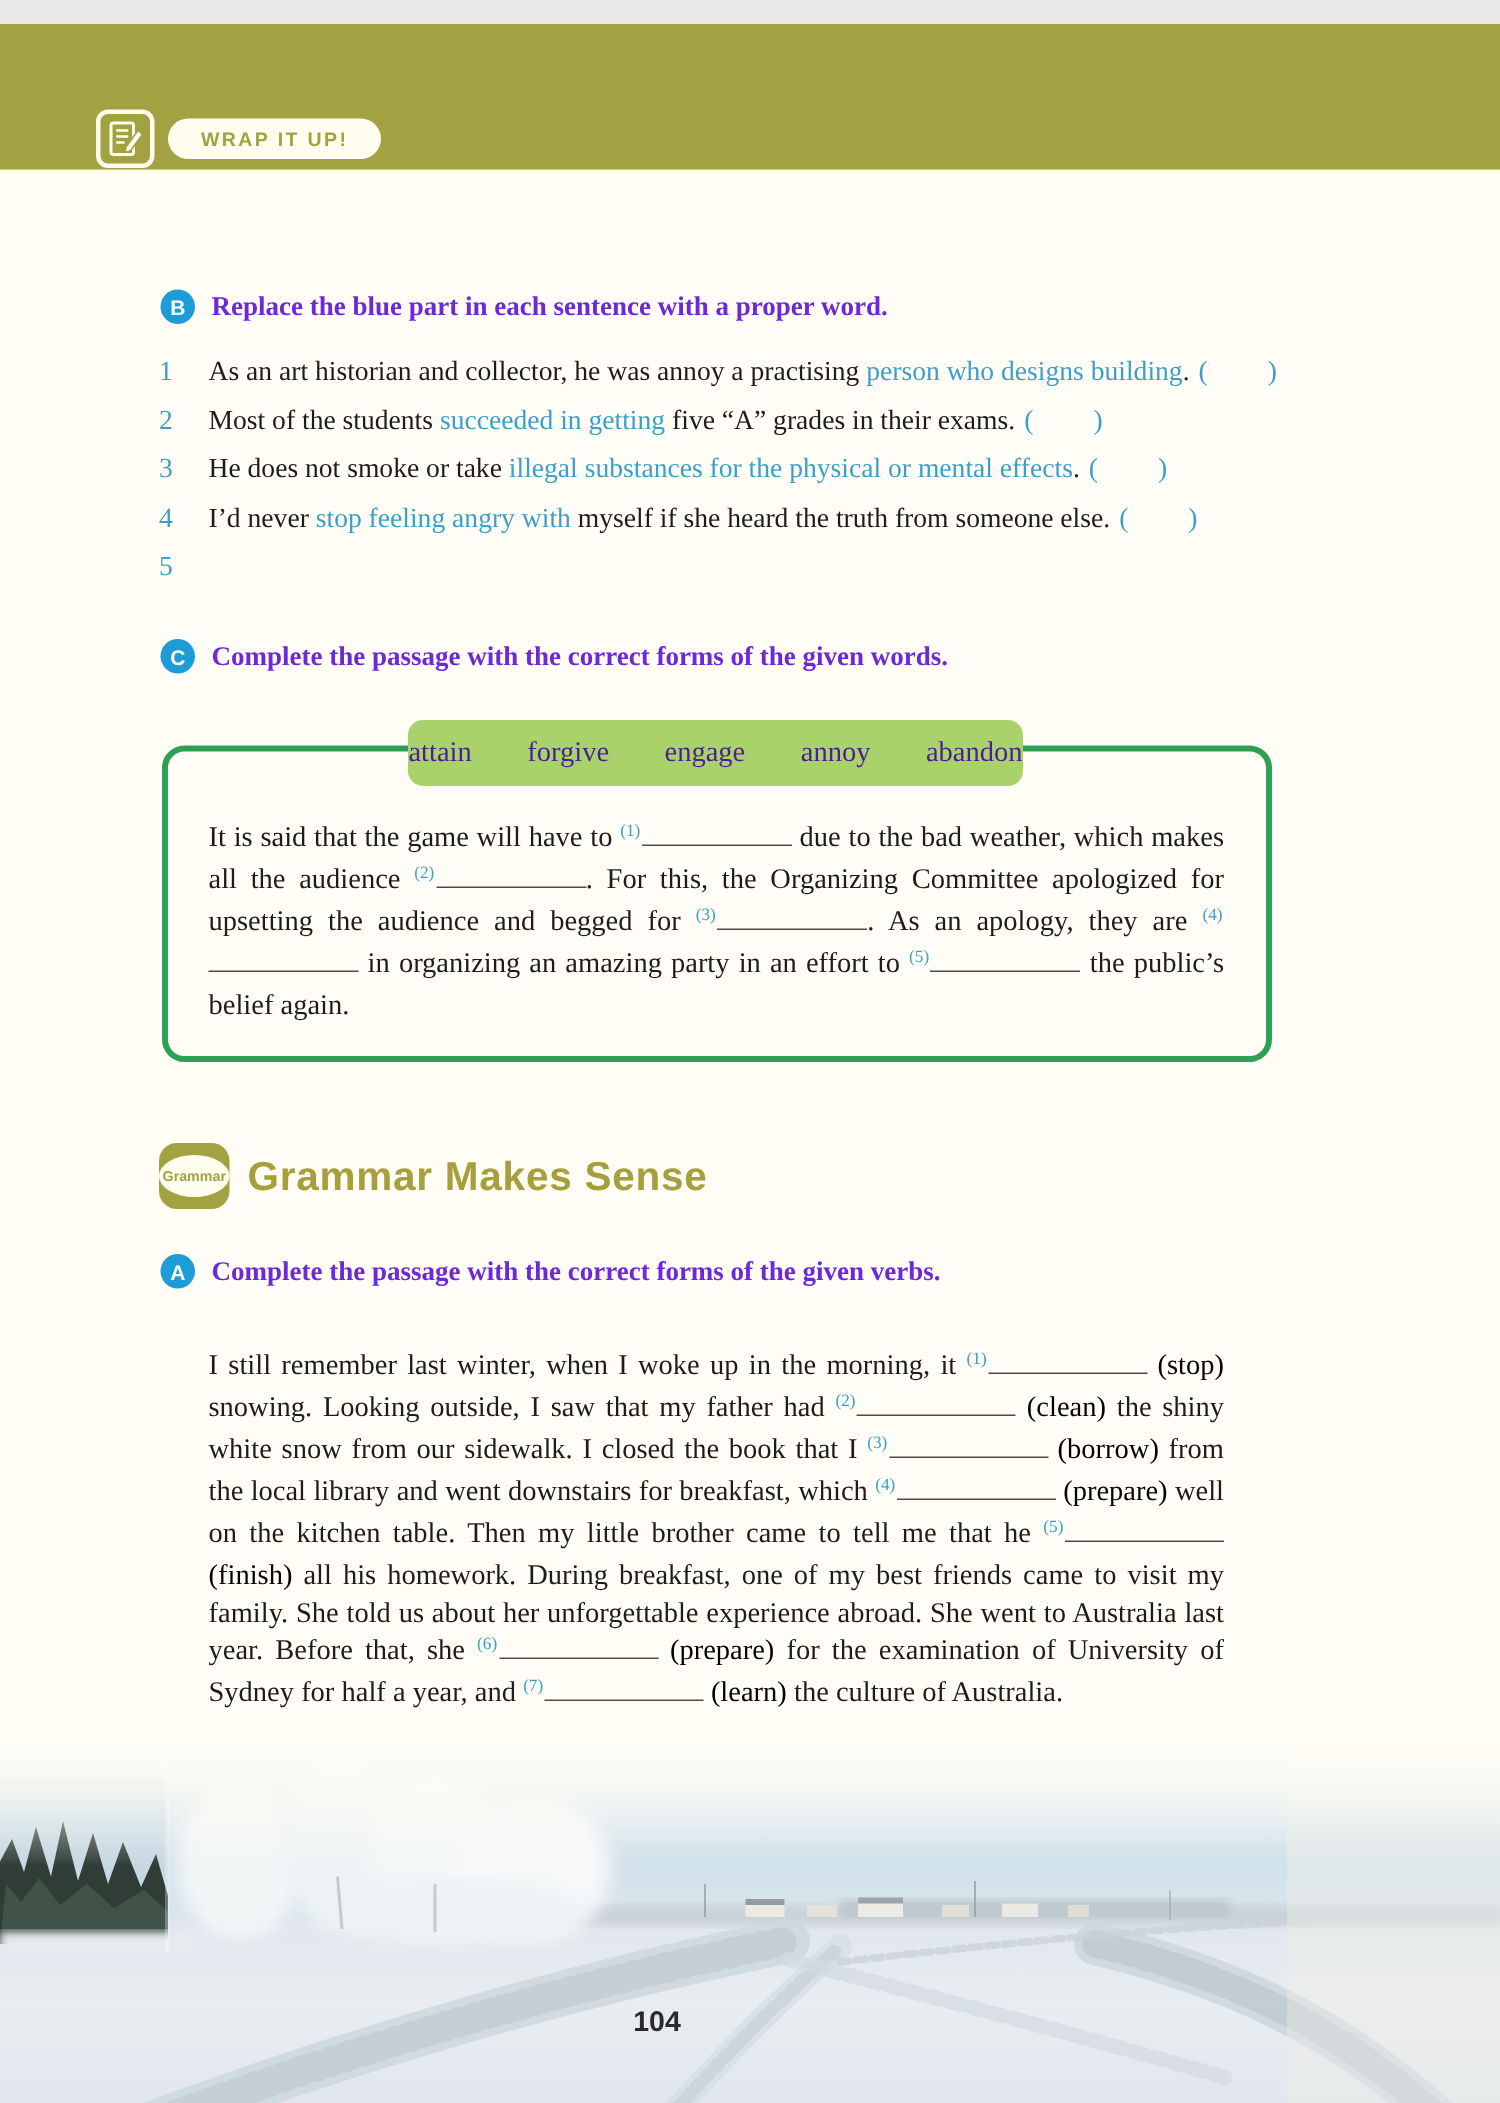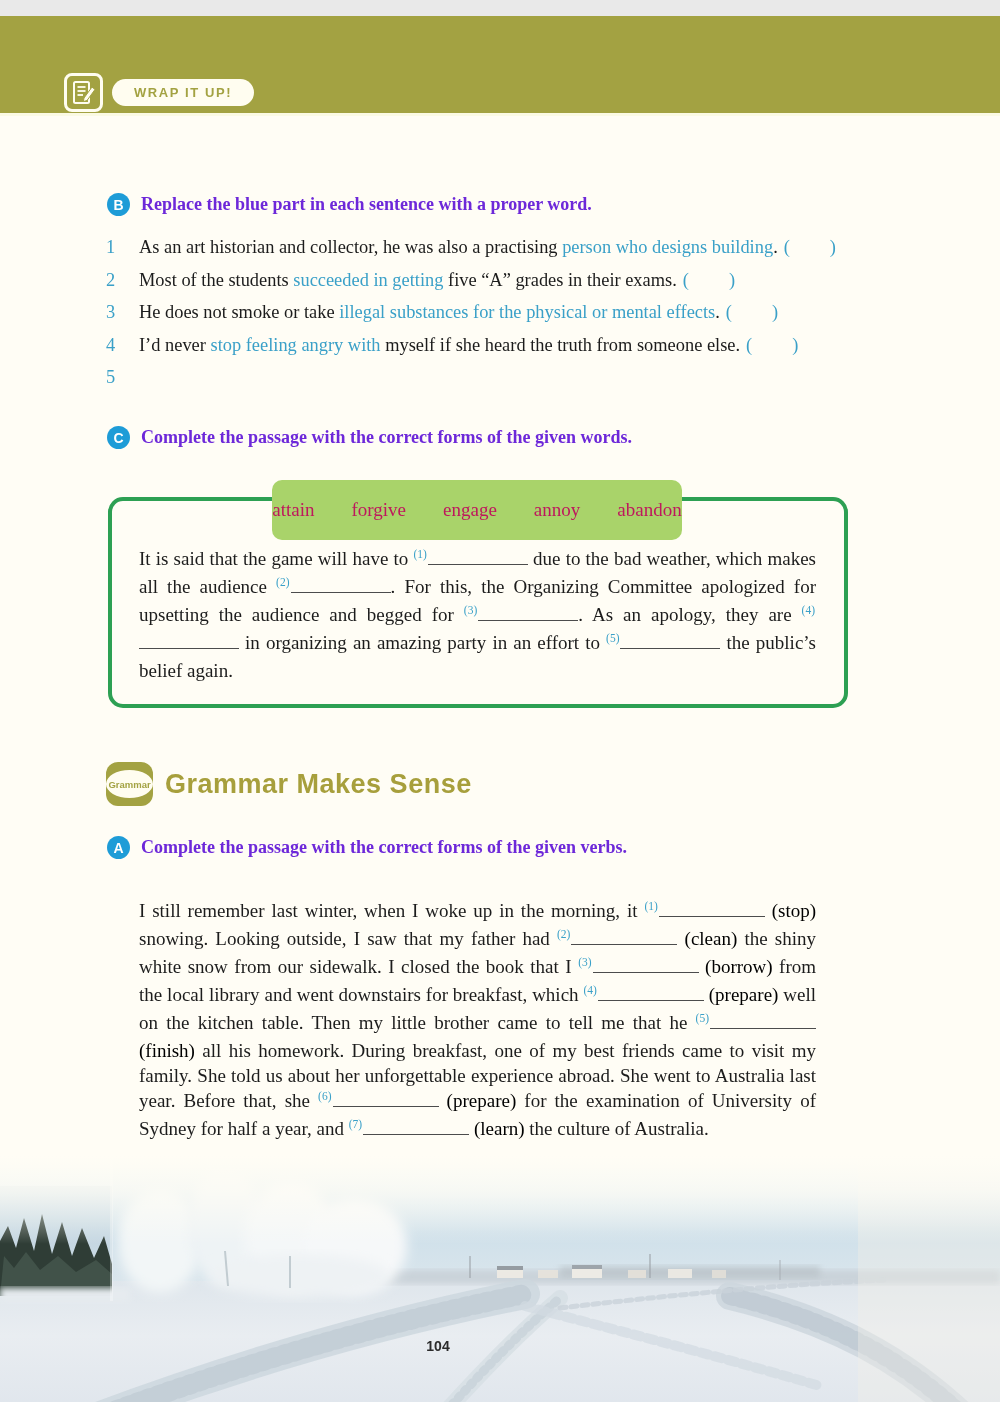--- a/index.html
+++ b/index.html
@@ -31,24 +31,24 @@
   .sentence{display:flex;align-items:baseline;height:32.6px;white-space:nowrap;
     font-size:18.4px;}
   .sent-num{color:#3aa0c8;width:33px;flex:0 0 auto;}
   .blue{color:#3aa0c8;}
   .paren-group{color:#3aa0c8;margin-left:6px;}
   .paren-gap{display:inline-block;width:40px;}
   
   .green-box{position:absolute;top:481px;left:108px;width:740px;height:211px;
     box-sizing:border-box;border:4px solid #2da053;border-radius:15px;
     background:#fffdf5;}
-  .word-bank{position:absolute;top:464px;left:272px;width:410px;height:60px;
+  .word-bank{position:absolute;top:464px;left:272px;width:410px;height:44px;
     background:#a9d36a;border-radius:10px;z-index:3;
     display:flex;align-items:center;justify-content:center;gap:37px;
-    font-size:19px;color:#be185d;text-align:right;}
+    font-size:19px;color:#4c1d95;text-align:right;}
   .passage{font-size:19px;line-height:25px;text-align:justify;color:#1c1c1c;}
   .passage-c{position:absolute;top:511px;left:139px;width:677px;z-index:2;}
   
   .blank{display:inline-block;width:100px;height:13px;
     border-bottom:1.4px solid #4c4c4c;}
   .blank-a{width:106px;}
   .sup{font-size:11.5px;color:#3aa0c8;position:relative;top:-7px;margin-right:1px;}
   .verb{color:#000000;}
   
   .grammar-head{position:absolute;top:746px;left:106px;display:flex;align-items:center;gap:12px;}
@@ -60,21 +60,21 @@
     color:#a3a242;}
   .grammar-title{font-family:"Liberation Sans",sans-serif;font-weight:bold;
     font-size:27px;letter-spacing:.5px;color:#a79f3c;}
   
   .passage-a{position:absolute;top:863px;left:139px;width:677px;z-index:2;}
   
   .photo{position:absolute;left:0;top:1140px;width:1000px;height:262px;}
   .photo-fade{position:absolute;left:0;top:1140px;width:1000px;height:88px;z-index:1;
     background:linear-gradient(#fffdf5 0%,rgba(255,253,245,.75) 40%,rgba(255,253,245,0) 100%);}
   .page-num{position:absolute;top:1322px;left:0;width:876px;text-align:center;z-index:4;
-    font-family:"Liberation Sans",sans-serif;font-weight:bold;font-size:14px;color:#2b2b2b;}
+    font-family:"Liberation Sans",sans-serif;font-weight:bold;font-size:19px;color:#2b2b2b;}
 </style>
 </head>
 <body>
 
 <div class="page">
 
   <div class="topbar">
     <div class="wrap-icon">
       <svg width="26" height="26" viewBox="0 0 26 26">
         <rect x="3" y="2" width="15" height="21" rx="1.5" fill="none" stroke="#fffdf0" stroke-width="2"></rect>
@@ -90,21 +90,21 @@
   </div>
 
   <div class="sec-head" style="top:177px;left:107px;">
     <div class="letter-circle">B</div>
     <div class="sec-title">Replace the blue part in each sentence with a proper word.</div>
   </div>
 
   <div class="sentences">
     <div class="sentence">
       <span class="sent-num">1</span>
-      <span><span>As an art historian and collector, he was also a practising </span><span class="blue">person who designs building</span><span>.</span><span class="paren-group"><span>(</span><span class="paren-gap"></span><span>)</span></span></span>
+      <span><span>As an art historian and collector, he was annoy a practising </span><span class="blue">person who designs building</span><span>.</span><span class="paren-group"><span>(</span><span class="paren-gap"></span><span>)</span></span></span>
     </div>
     <div class="sentence">
       <span class="sent-num">2</span>
       <span><span>Most of the students </span><span class="blue">succeeded in getting</span><span> five “A” grades in their exams.</span><span class="paren-group"><span>(</span><span class="paren-gap"></span><span>)</span></span></span>
     </div>
     <div class="sentence">
       <span class="sent-num">3</span>
       <span><span>He does not smoke or take </span><span class="blue">illegal substances for the physical or mental effects</span><span>.</span><span class="paren-group"><span>(</span><span class="paren-gap"></span><span>)</span></span></span>
     </div>
     <div class="sentence">

